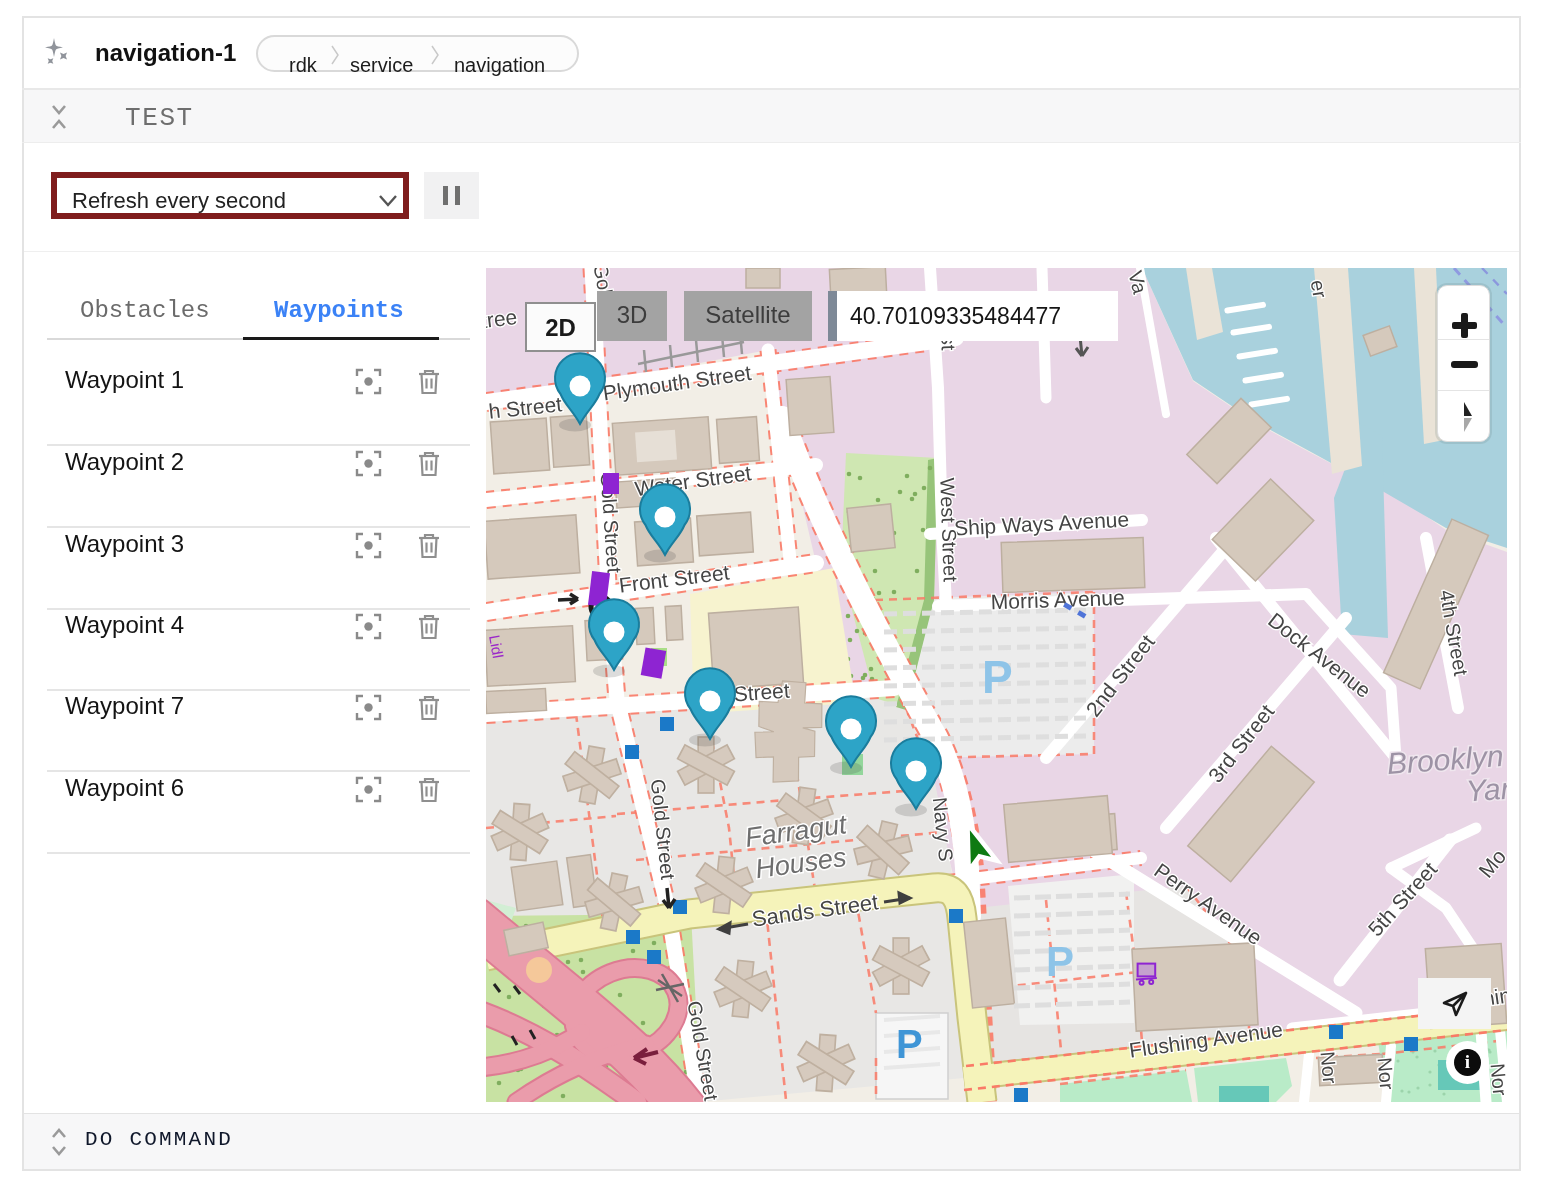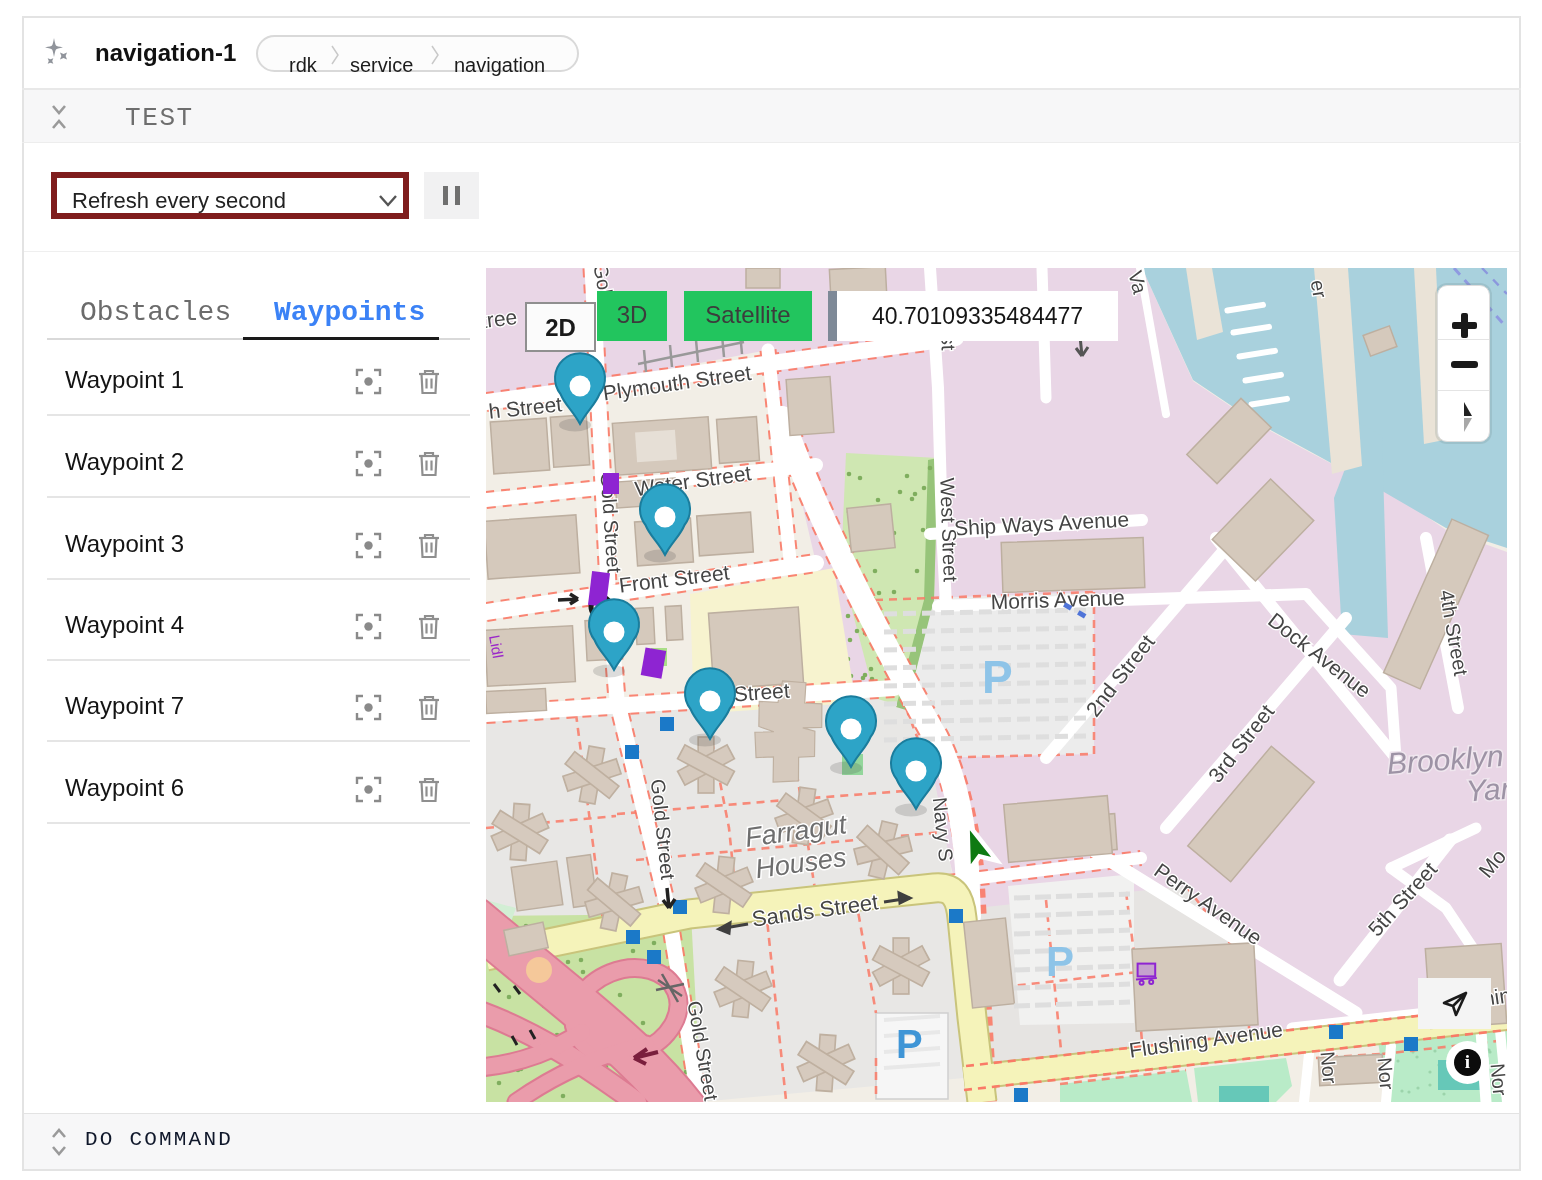--- a/index.html
+++ b/index.html
@@ -17,28 +17,28 @@
   .crumb span{position:absolute;top:17px;}
   .sep{position:absolute;top:8px;width:10px;height:20px;}
   .testtxt{left:85px;top:103px;font-size:26px;letter-spacing:1.6px;color:#6e6e6e;margin-left:40px;}
   .docbar{left:24px;top:1114px;width:1495px;height:55px;background:#f7f7f8;}
   .docline{left:22px;top:1113px;width:1499px;height:1px;background:#e3e3e3;}
   .doctxt{left:85px;top:1128px;font-size:21px;letter-spacing:2.2px;color:#0f172a;}
   .refsel{left:51px;top:172px;width:358px;height:47px;border:6px solid #7f1d1d;background:#fff;}
   .refsel .t{position:absolute;left:15px;top:10px;font-size:22px;color:#222;}
   .pausebtn{left:424px;top:172px;width:55px;height:47px;background:#f1f1f2;}
   .pbar{position:absolute;top:14px;width:5px;height:19px;background:#6f6f6f;}
-  .tab{font-family:"Liberation Mono",monospace;font-size:28px;}
-  .row{position:absolute;left:47px;width:423px;height:76px;border-bottom:2px solid #e5e5e5;text-align:center;}
+  .tab{font-family:"Liberation Mono",monospace;font-size:24px;}
+  .row{position:absolute;left:47px;width:423px;height:106px;border-bottom:2px solid #e5e5e5;text-align:center;}
   .rowtxt{position:absolute;left:18px;top:26px;font-size:24px;color:#141414;}
   .mapwrap{left:486px;top:268px;width:1021px;height:834px;overflow:hidden;}
-  .mbtn{position:absolute;height:50px;font-size:24px;text-align:center;line-height:48px;color:#3c3c3c;background:#22c55e;}
+  .mbtn{position:absolute;height:50px;font-size:24px;text-align:center;line-height:48px;color:#3c3c3c;background:#a3a3a3;}
   .coord{position:absolute;top:291px;height:50px;background:#fff;font-size:23px;color:#151515;}
   .coord .bar{position:absolute;left:0;top:0;width:9px;height:50px;background:#7e8997;}
-  .coord .v{position:absolute;left:22px;top:12px;margin-left:22px;}
+  .coord .v{position:absolute;left:22px;top:12px;}
 </style>
 </head>
 <body>
 <div class="abs card"></div>
 <div class="abs hdrline"></div>
 <div class="abs testbar"></div>
 <div class="abs testline"></div>
 <div class="abs ctlline"></div>
 
 <svg class="abs" style="left:43px;top:38px" width="28" height="28" viewBox="0 0 28 28">

